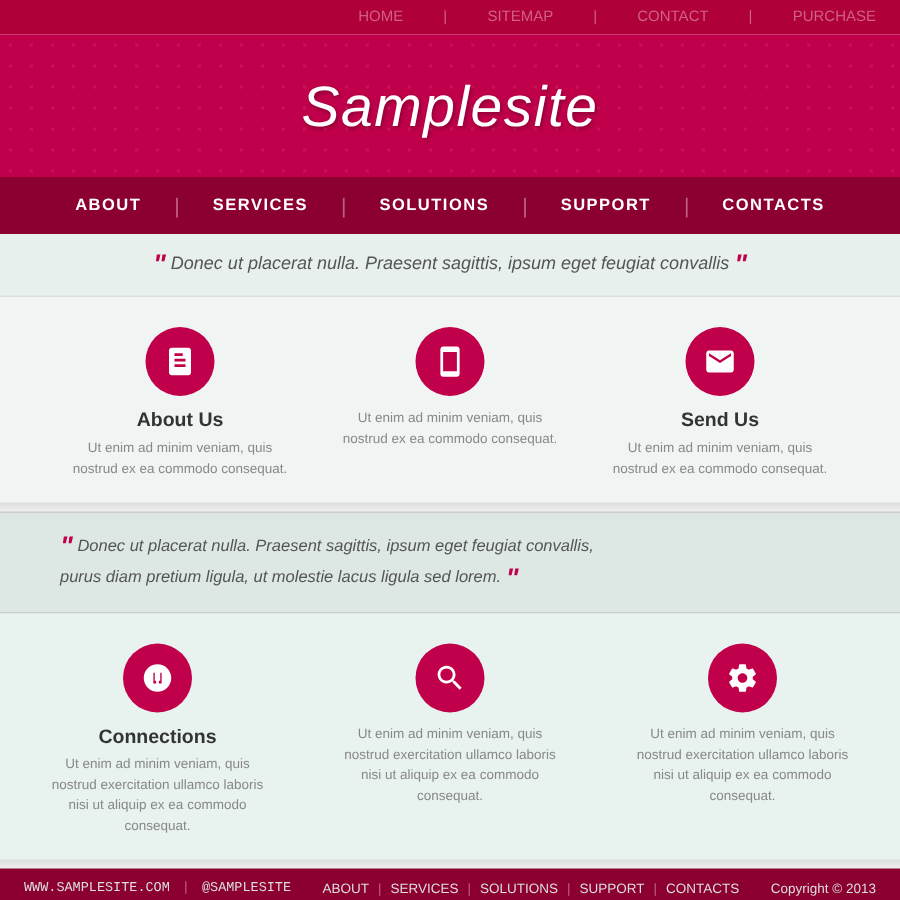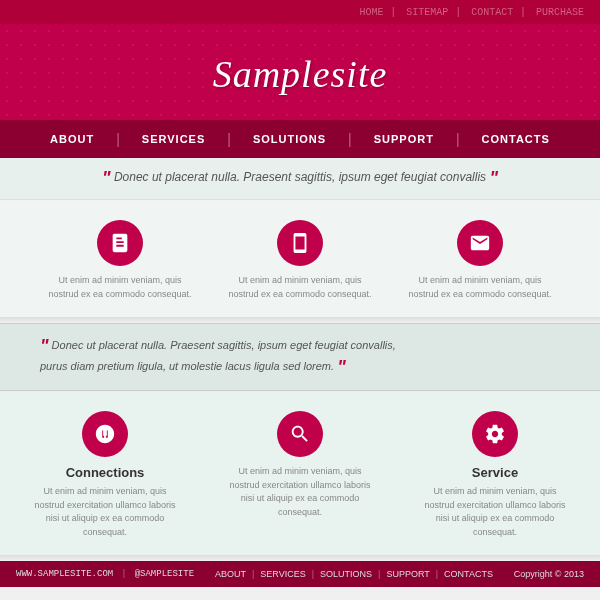--- a/index.html
+++ b/index.html
@@ -6,33 +6,33 @@
     body { width: 600px; height: 600px; overflow: hidden; font-family: Arial, sans-serif; background: #f0f0f0; }
 
     
     .top-bar {
       background: #b0003a;
       padding: 6px 16px;
       text-align: right;
       font-size: 10px;
       color: #fff;
     }
-    .top-bar span { color: #d06080; margin-left: 4px; font-family: Liberation Mono, monospace; }
+    .top-bar span { color: #d06080; margin-left: 24px; }
 
     
     .hero {
       background: #c0004a;
       background-image: radial-gradient(circle, rgba(255,255,255,0.08) 1px, transparent 1px);
       background-size: 14px 14px;
       padding: 28px 0 24px;
       text-align: center;
       position: relative;
     }
     .hero-title {
-      font-family: Liberation Serif, serif;
+      font-family: Liberation Sans, sans-serif;
       font-style: italic;
       font-size: 38px;
       color: #fff;
       text-shadow: 1px 1px 3px rgba(0,0,0,0.3);
       letter-spacing: 1px;
     }
 
     
     .main-nav {
       background: #8b0030;
@@ -183,36 +183,38 @@
   <span class="q-mark">"</span>
 </div>
 
 <div class="features">
   <div class="feature-card">
     <div class="feature-icon">
       <svg width="22" height="22" viewBox="0 0 24 24" fill="white">
         <path d="M18 2H6c-1.1 0-2 .9-2 2v16c0 1.1.9 2 2 2h12c1.1 0 2-.9 2-2V4c0-1.1-.9-2-2-2zm-2 14H8v-2h8v2zm0-4H8v-2h8v2zm-2-4H8V6h6v2z"></path>
       </svg>
     </div>
+    <div class="feature-title">About Us</div>
     <div class="feature-text">Ut enim ad minim veniam, quis nostrud ex ea commodo consequat.</div>
   </div>
   <div class="feature-card">
     <div class="feature-icon">
       <svg width="22" height="22" viewBox="0 0 24 24" fill="white">
         <path d="M17 1.01L7 1c-1.1 0-2 .9-2 2v18c0 1.1.9 2 2 2h10c1.1 0 2-.9 2-2V3c0-1.1-.9-1.99-2-1.99zM17 19H7V5h10v14z"></path>
       </svg>
     </div>
     <div class="feature-text">Ut enim ad minim veniam, quis nostrud ex ea commodo consequat.</div>
   </div>
   <div class="feature-card">
     <div class="feature-icon">
       <svg width="22" height="22" viewBox="0 0 24 24" fill="white">
         <path d="M20 4H4c-1.1 0-2 .9-2 2v12c0 1.1.9 2 2 2h16c1.1 0 2-.9 2-2V6c0-1.1-.9-2-2-2zm0 4l-8 5-8-5V6l8 5 8-5v2z"></path>
       </svg>
     </div>
+    <div class="feature-title">Send Us</div>
     <div class="feature-text">Ut enim ad minim veniam, quis nostrud ex ea commodo consequat.</div>
   </div>
 </div>
 
 <div class="shadow-div"></div>
 
 <div class="quote-bar2">
   <span class="q-mark">"</span>
   <span> Donec ut placerat nulla. Praesent sagittis, ipsum eget feugiat convallis,<br>purus diam pretium ligula, ut molestie lacus ligula sed lorem. </span>
   <span class="q-mark">"</span>
@@ -236,21 +238,20 @@
       </svg>
     </div>
     <div class="feature-text">Ut enim ad minim veniam, quis nostrud exercitation ullamco laboris nisi ut aliquip ex ea commodo consequat.</div>
   </div>
   <div class="feature-card">
     <div class="feature-icon">
       <svg width="22" height="22" viewBox="0 0 24 24" fill="white">
         <path d="M19.43 12.98c.04-.32.07-.64.07-.98s-.03-.66-.07-.98l2.11-1.65c.19-.15.24-.42.12-.64l-2-3.46c-.12-.22-.39-.3-.61-.22l-2.49 1c-.52-.4-1.08-.73-1.69-.98l-.38-2.65C14.46 2.18 14.25 2 14 2h-4c-.25 0-.46.18-.49.42l-.38 2.65c-.61.25-1.17.59-1.69.98l-2.49-1c-.23-.09-.49 0-.61.22l-2 3.46c-.13.22-.07.49.12.64l2.11 1.65c-.04.32-.07.65-.07.98s.03.66.07.98l-2.11 1.65c-.19.15-.24.42-.12.64l2 3.46c.12.22.39.3.61.22l2.49-1c.52.4 1.08.73 1.69.98l.38 2.65c.03.24.24.42.49.42h4c.25 0 .46-.18.49-.42l.38-2.65c.61-.25 1.17-.58 1.69-.98l2.49 1c.23.09.49 0 .61-.22l2-3.46c.12-.22.07-.49-.12-.64l-2.11-1.65zM12 15.5c-1.93 0-3.5-1.57-3.5-3.5s1.57-3.5 3.5-3.5 3.5 1.57 3.5 3.5-1.57 3.5-3.5 3.5z"></path>
       </svg>
     </div>
-    <div class="feature-title">Service</div>
     <div class="feature-text">Ut enim ad minim veniam, quis nostrud exercitation ullamco laboris nisi ut aliquip ex ea commodo consequat.</div>
   </div>
 </div>
 
 <div class="shadow-div"></div>
 
 <footer class="footer">
   <div class="footer-left">
     <span>WWW.SAMPLESITE.COM</span>
     <span class="footer-sep">|</span>

